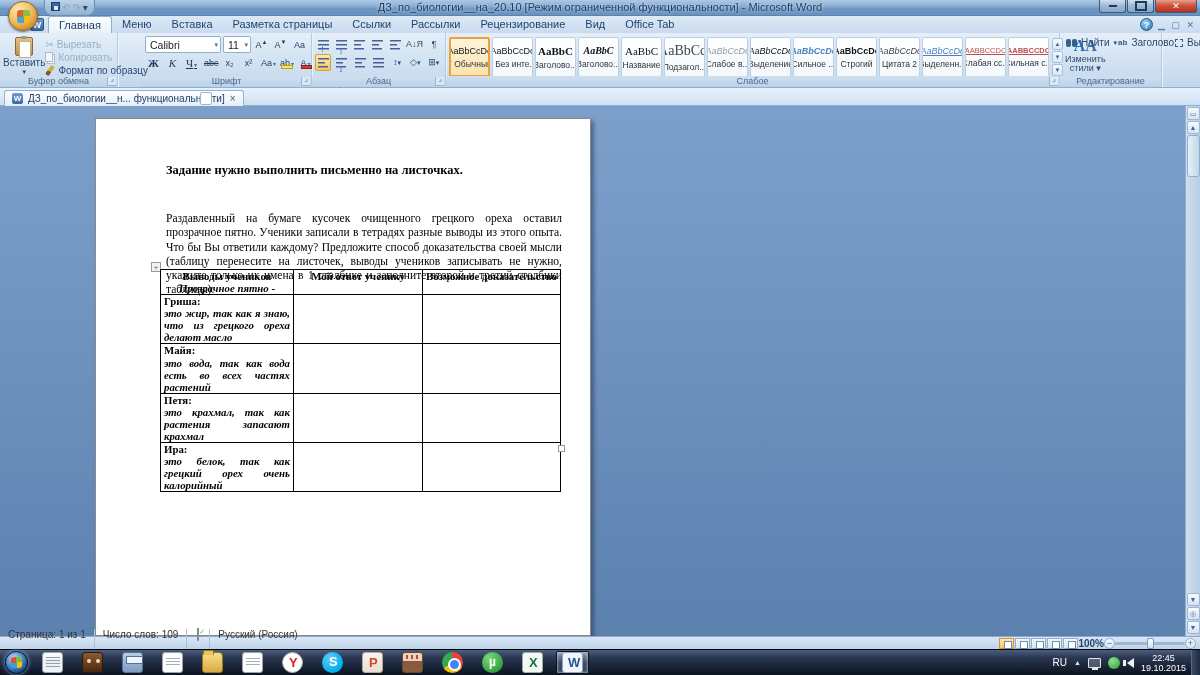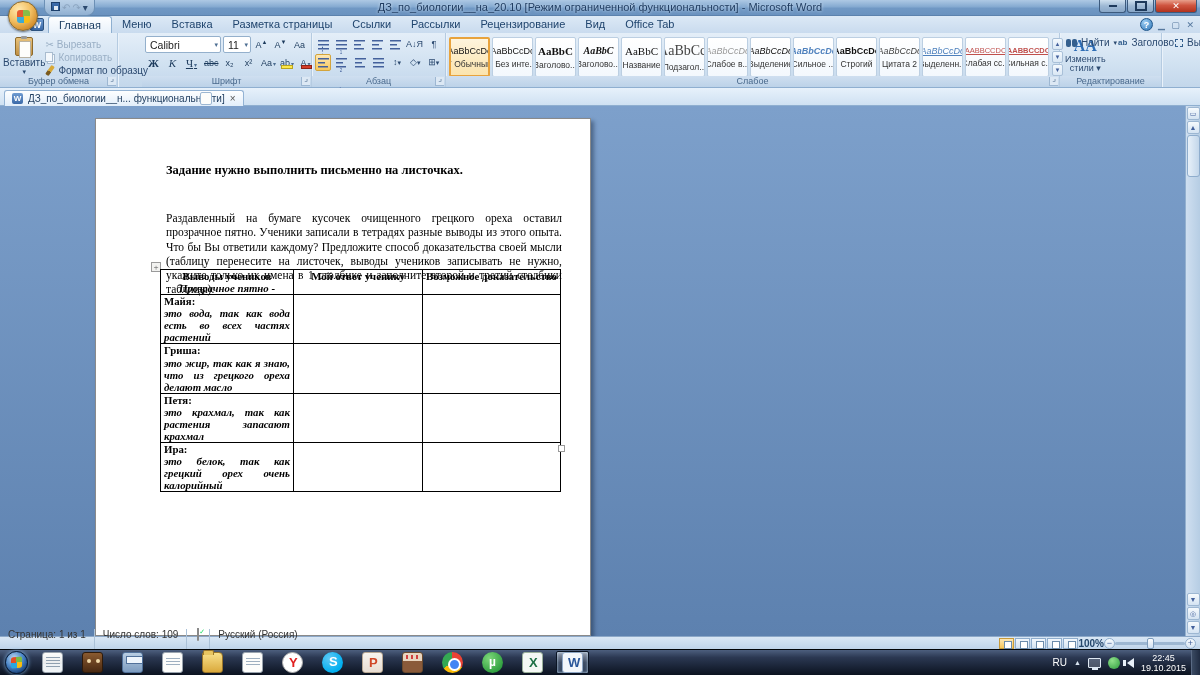--- a/index.html
+++ b/index.html
@@ -532,30 +532,30 @@
                 <div>Мой ответ ученику</div>
               </th>
               <th style="width: 138px;">
                 <div>Возможное доказательство</div>
               </th>
             </tr>
           </thead>
         <tbody>
             <tr>
               <td>
-                <div class="cell-name">Майя:</div>
-                <div class="cell-concl">это вода, так как вода есть во всех частях растений</div>
+                <div class="cell-name">Гриша:</div>
+                <div class="cell-concl">это жир, так как я знаю, что из грецкого ореха делают масло</div>
               </td>
               <td></td>
               <td></td>
             </tr>
             <tr>
               <td>
-                <div class="cell-name">Гриша:</div>
-                <div class="cell-concl">это жир, так как я знаю, что из грецкого ореха делают масло</div>
+                <div class="cell-name">Майя:</div>
+                <div class="cell-concl">это вода, так как вода есть во всех частях растений</div>
               </td>
               <td></td>
               <td></td>
             </tr>
             <tr>
               <td>
                 <div class="cell-name">Петя:</div>
                 <div class="cell-concl">это крахмал, так как растения запасают крахмал</div>
               </td>
               <td></td>

